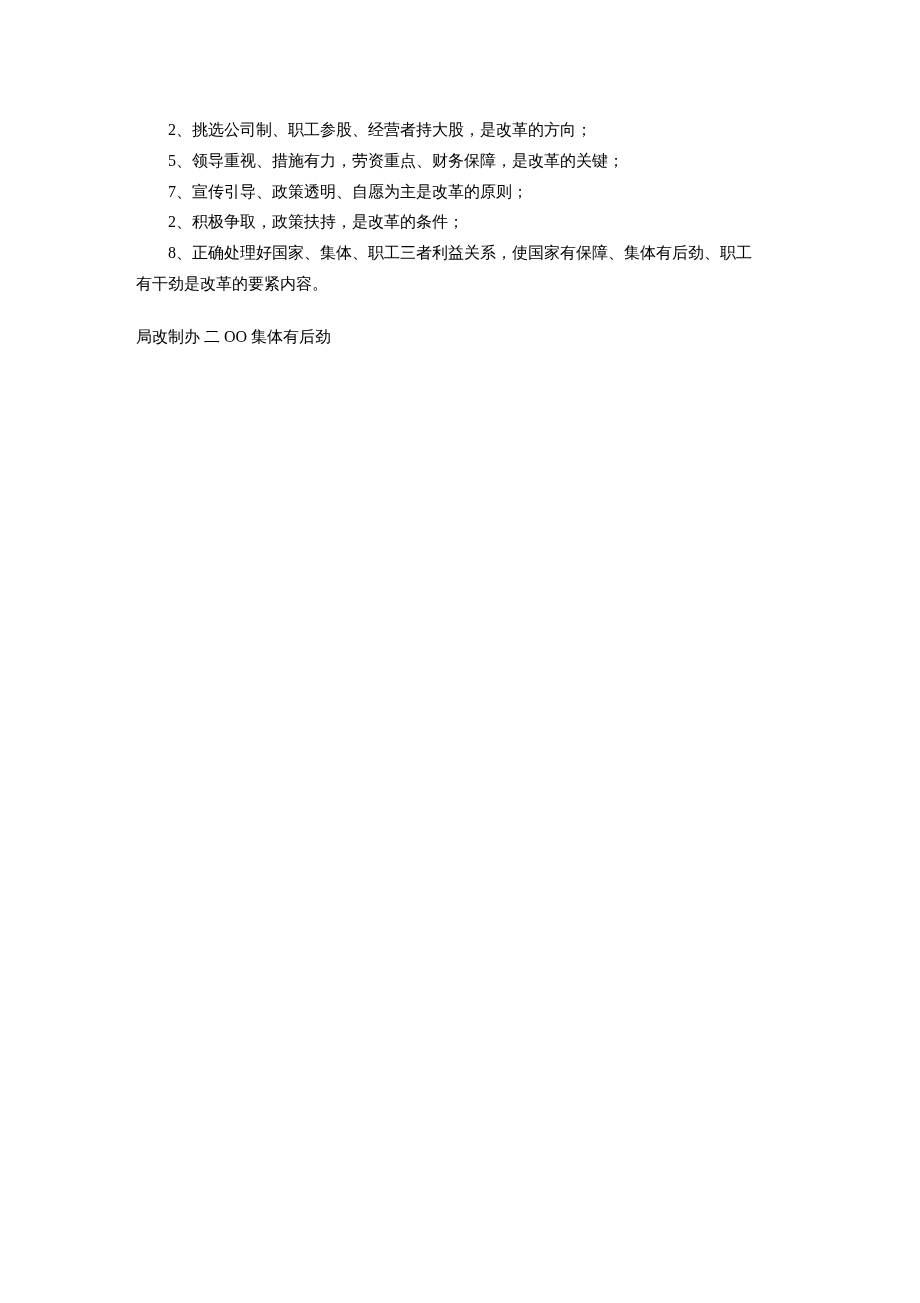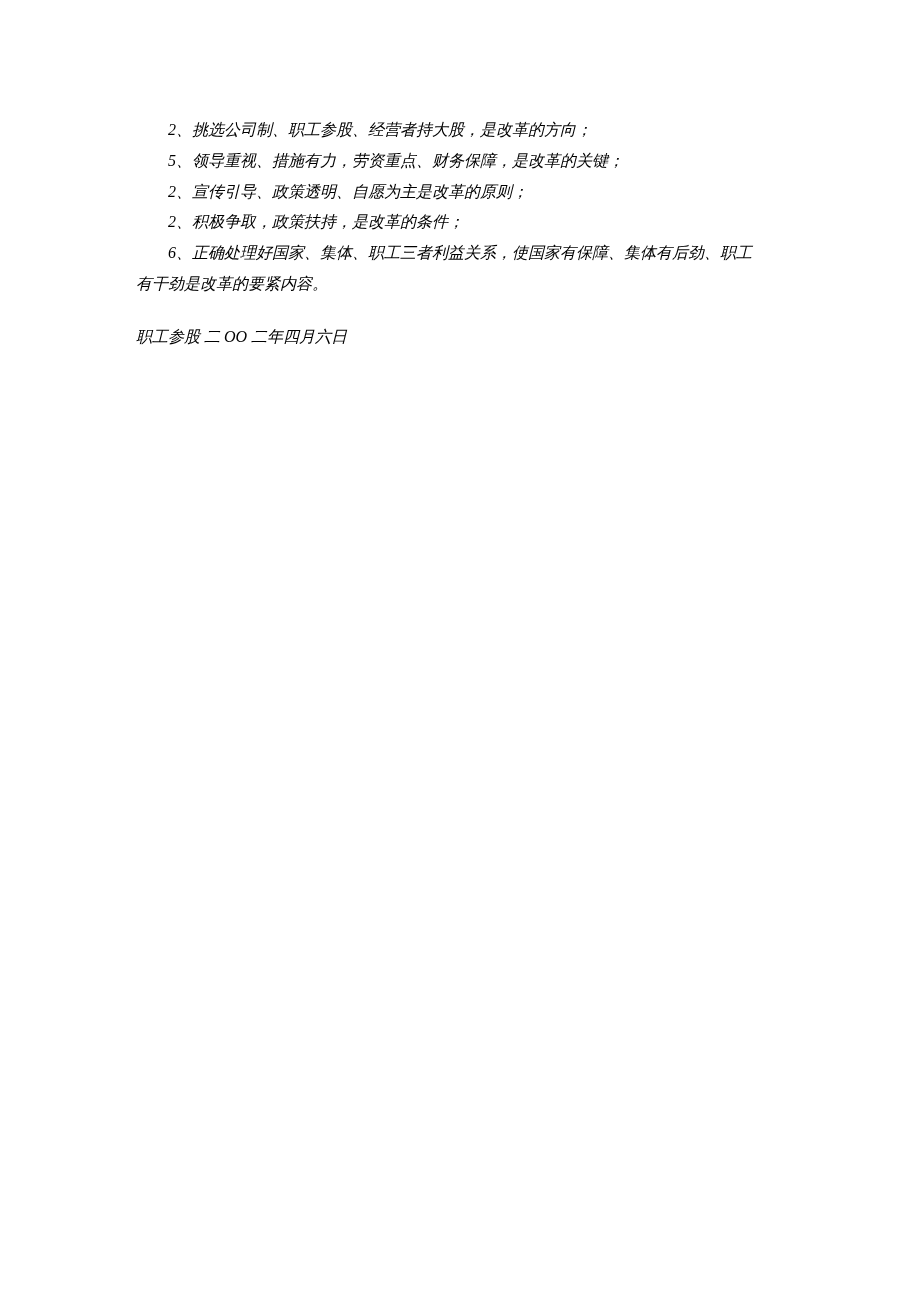--- a/index.html
+++ b/index.html
@@ -1,19 +1,18 @@
 <!DOCTYPE html>
 <html><head>
   <meta charset="utf-8">
   <style>
     * {
       margin: 2px;
       padding: 0;
       box-sizing: border-box;
-      font-style: italic;
     }
     body {
       width: 920px;
       height: 1303px;
       background: #ffffff;
       font-family: "SimSun", "宋体", serif;
       font-size: 16px;
       color: #000000;
       padding: 110px 130px 0 130px;
       line-height: 1.8;
@@ -29,17 +28,17 @@
     .signature {
       margin-top: 24px;
       text-indent: 0;
     }
   </style>
 </head>
 <body>
 
 <p class="indented-line">2、挑选公司制、职工参股、经营者持大股，是改革的方向；</p>
 <p class="indented-line">5、领导重视、措施有力，劳资重点、财务保障，是改革的关键；</p>
-<p class="indented-line">2、宣传引导、政策透明、自愿为主是改革的原则；</p>
+<p class="indented-line">7、宣传引导、政策透明、自愿为主是改革的原则；</p>
 <p class="indented-line">2、积极争取，政策扶持，是改革的条件；</p>
-<p class="indented-line">6、正确处理好国家、集体、职工三者利益关系，使国家有保障、集体有后劲、职工</p>
+<p class="indented-line">8、正确处理好国家、集体、职工三者利益关系，使国家有保障、集体有后劲、职工</p>
 <p class="hanging-line">有干劲是改革的要紧内容。</p>
-<p class="signature">职工参股   二 OO 二年四月六日</p>
+<p class="signature">局改制办   二 OO 集体有后劲</p>
 
 </body></html>

